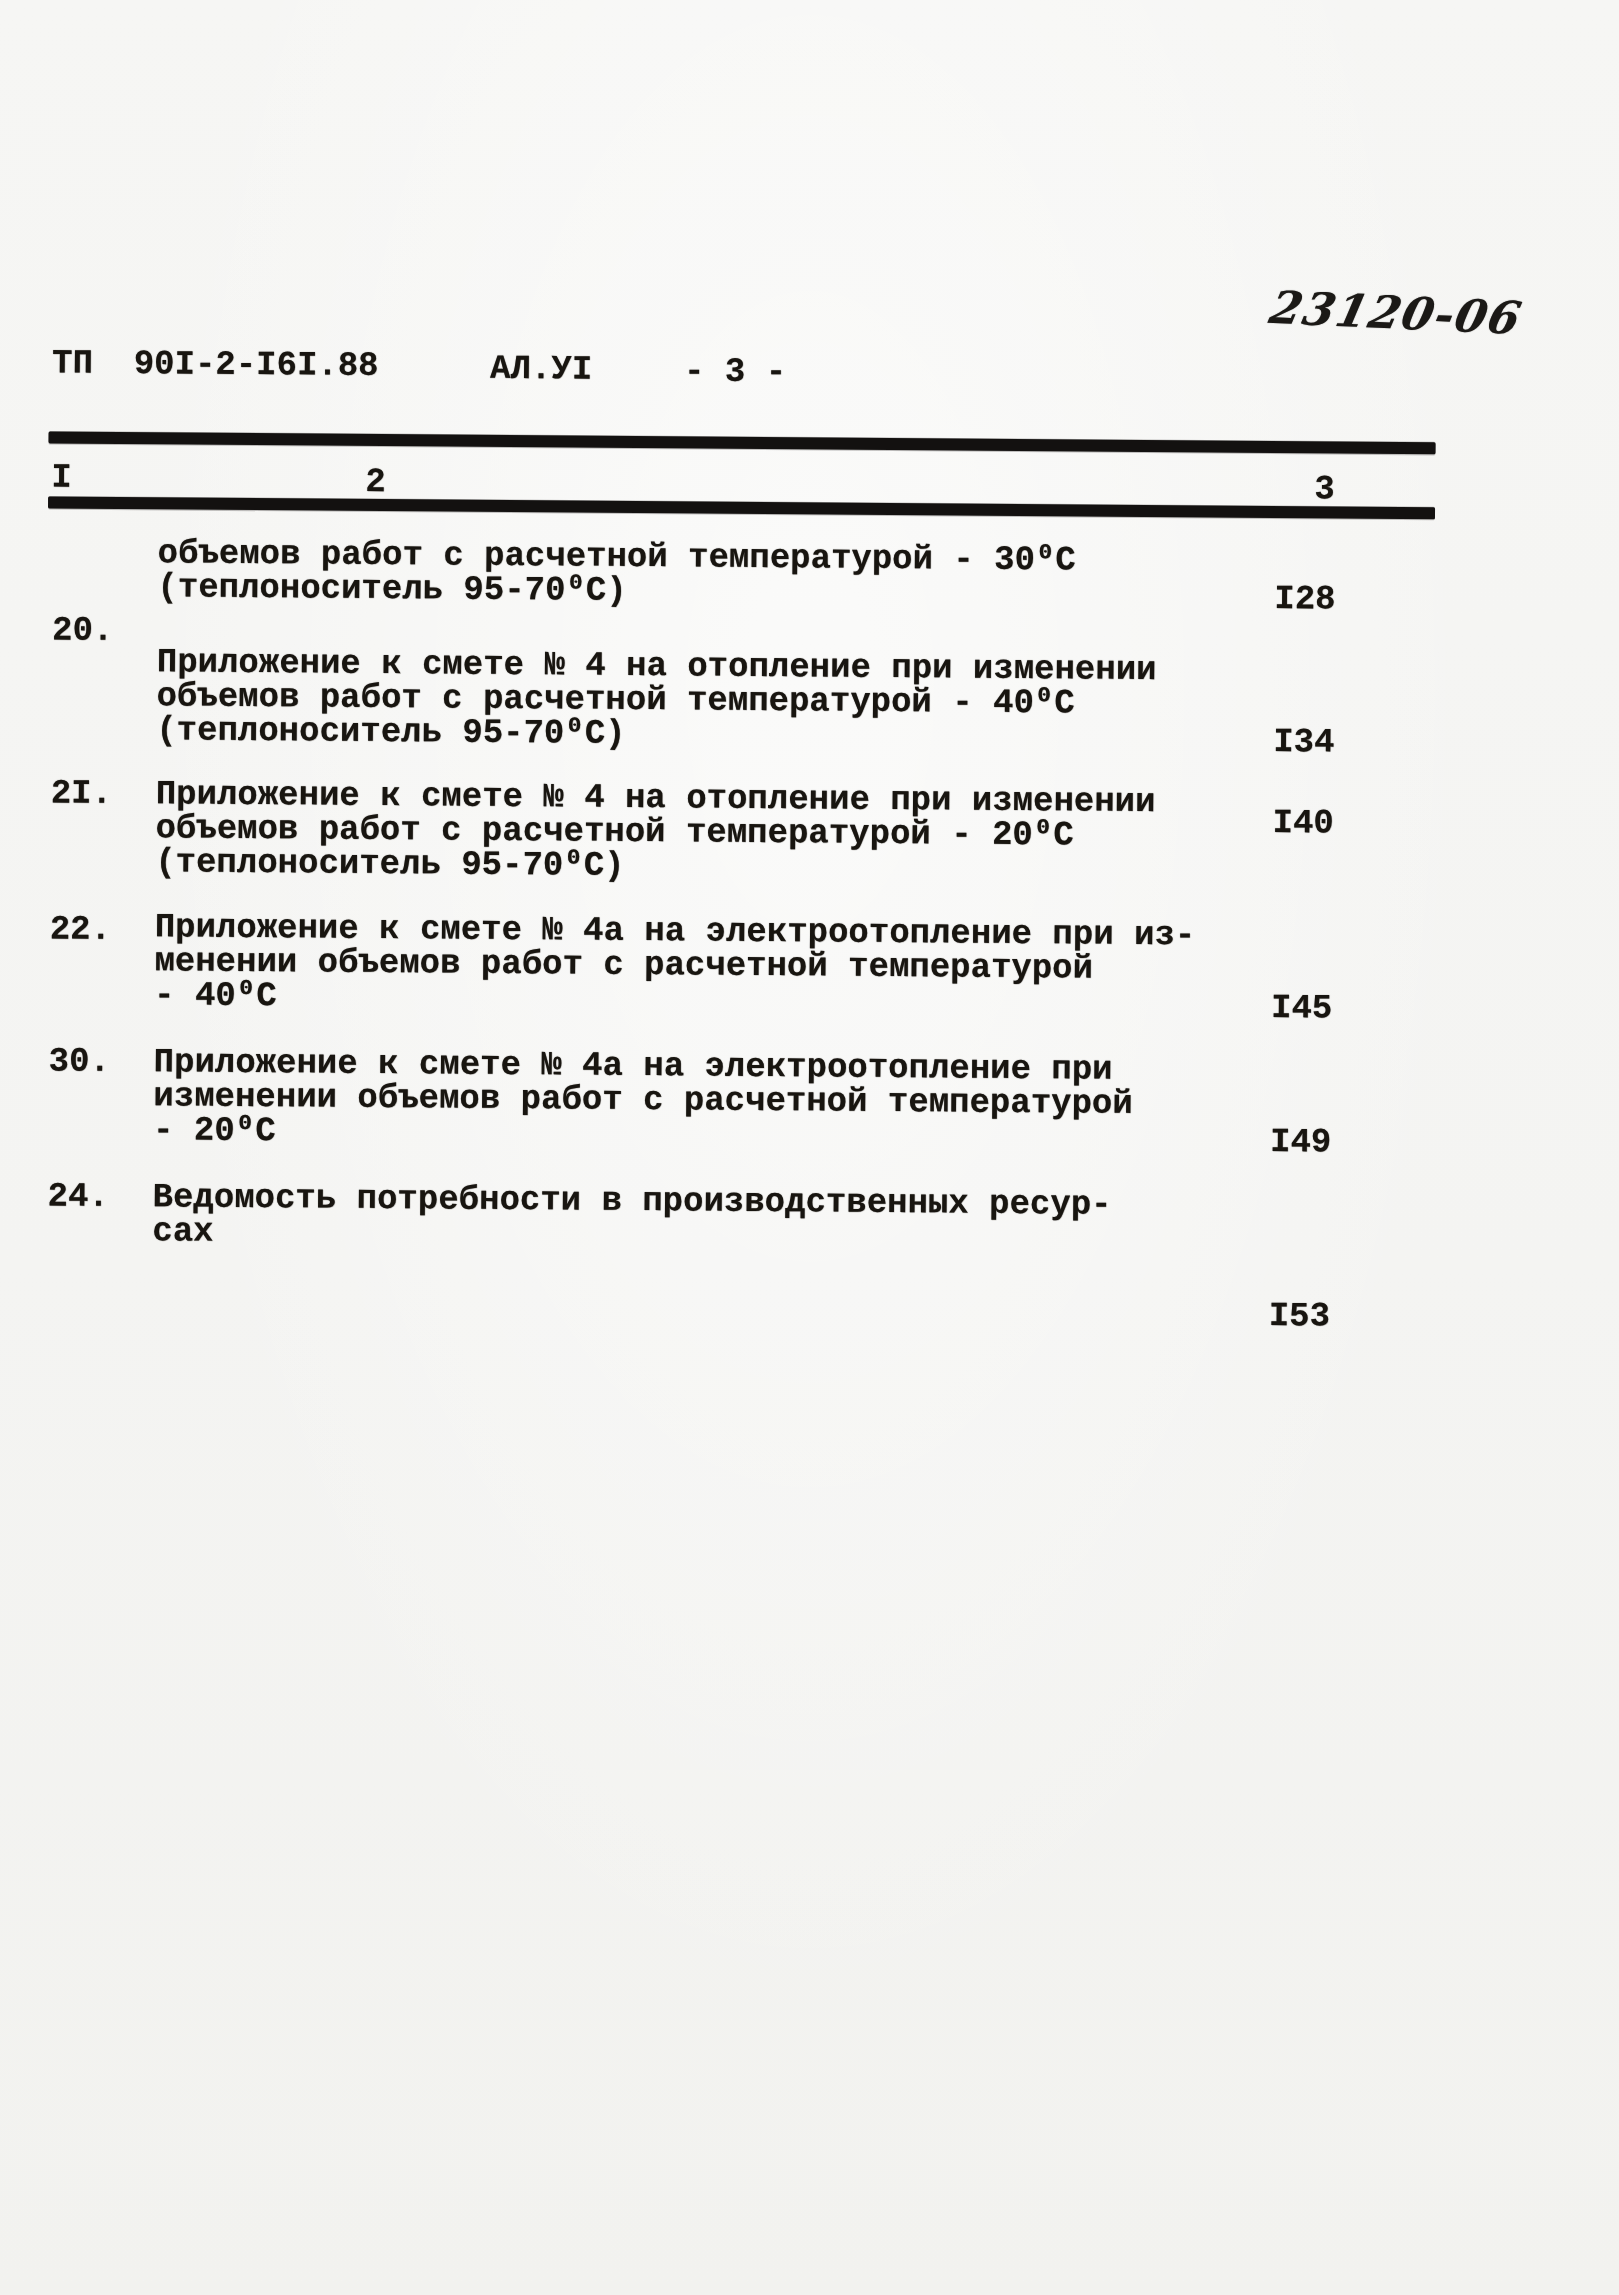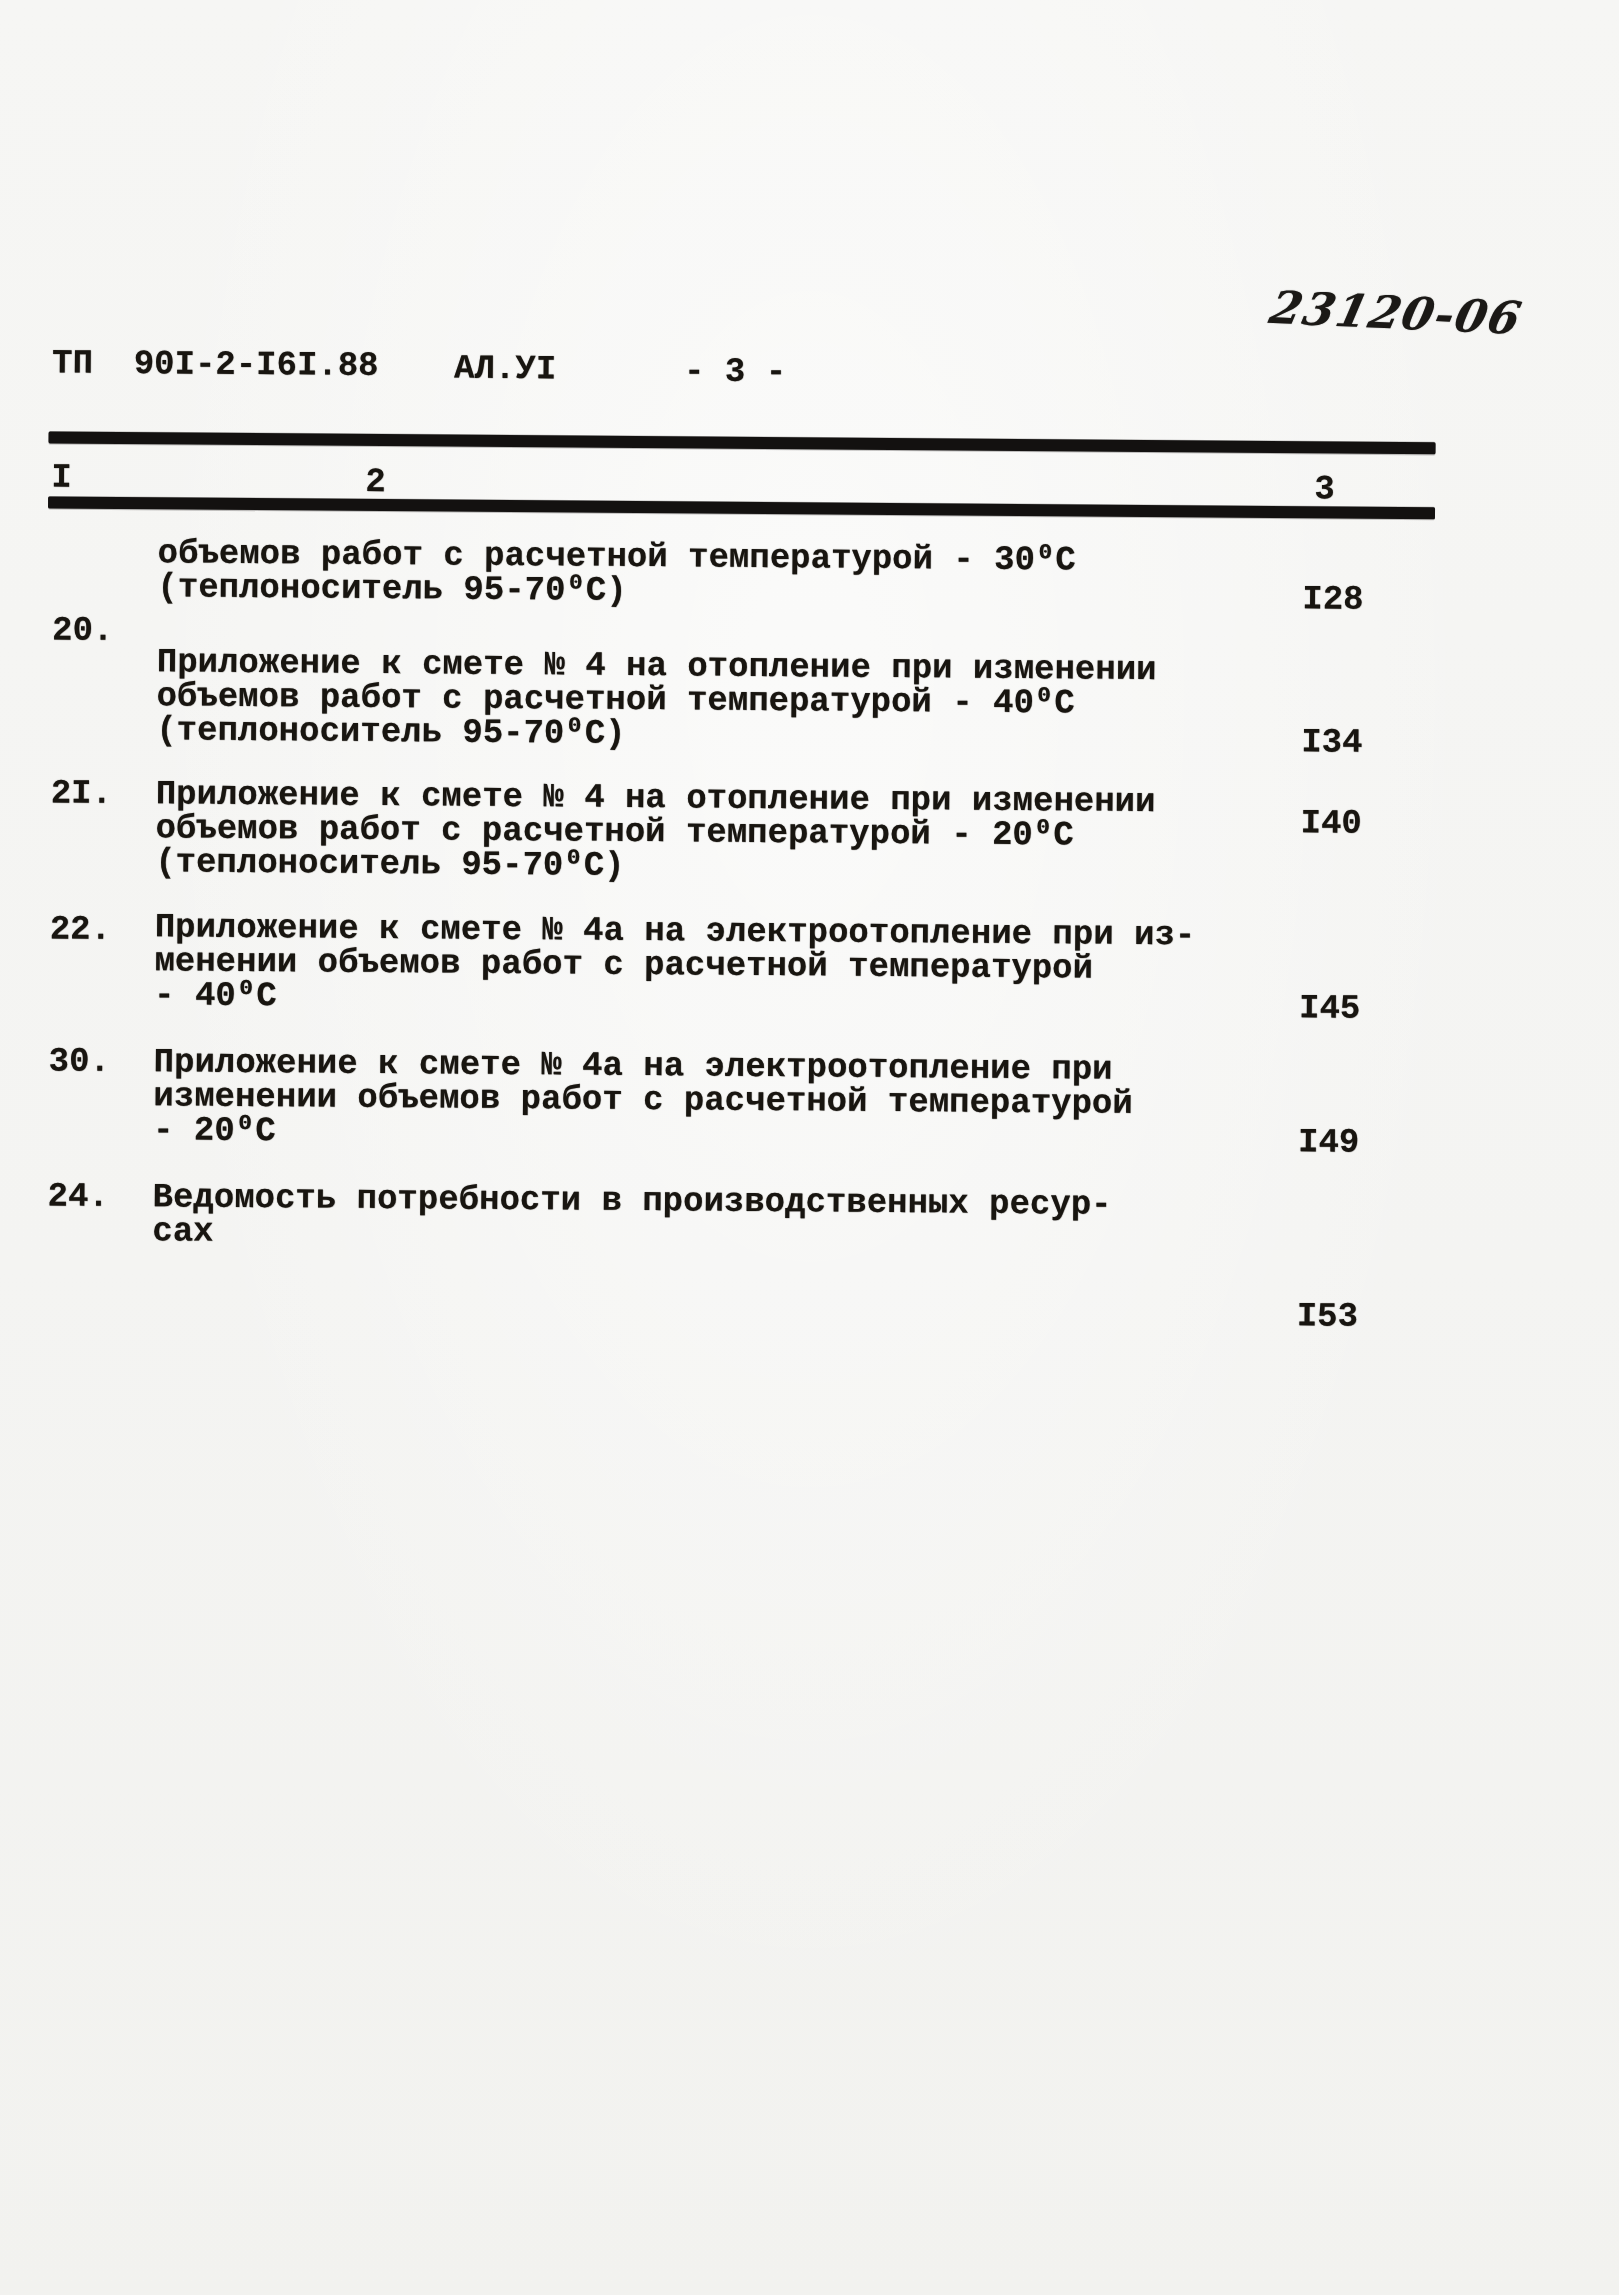--- a/index.html
+++ b/index.html
@@ -47,25 +47,25 @@
     background: #131110;
     border-radius: 1.6px;
     box-shadow: 0 1.1px 0 rgba(19,17,16,0.25), 0 -0.5px 0 rgba(19,17,16,0.3);
   }
   .rule-top    { top: 431px; }
   .rule-bottom { top: 496px; }
   .col-1 { left: 55px;  top: 460px; }
   .col-2 { left: 369px;  top: 462px; }
   .col-3 { left: 1318px; top: 462px; }
   .doc-code   { left: 55px;  top: 346px; }
-  .album-code { left: 457px;  top: 348px; }
+  .album-code { left: 493px;  top: 348px; }
   .page-num   { left: 687px; top: 349px; }
   .entry-num  { left: 57px; }
   .entry-line { left: 162px; }
-  .entry-page { left: 1279px; margin-left: 28px; }
+  .entry-page { left: 1279px; }
   .handwritten {
     position: absolute;
     left: 1276px;
     top: 285px;
     font-family: "DejaVu Serif", serif;
     font-style: italic;
     font-weight: 700;
     font-size: 45px;
     line-height: 45px;
     letter-spacing: 1.6px;

